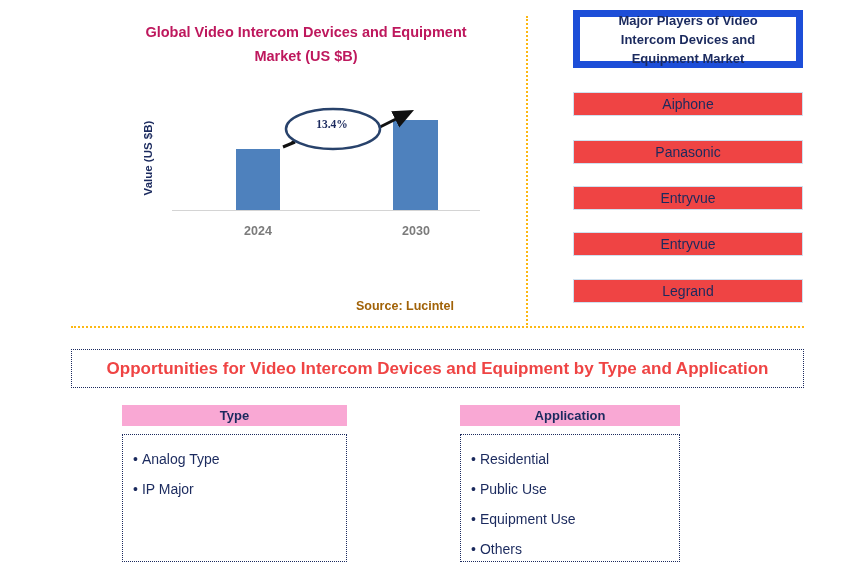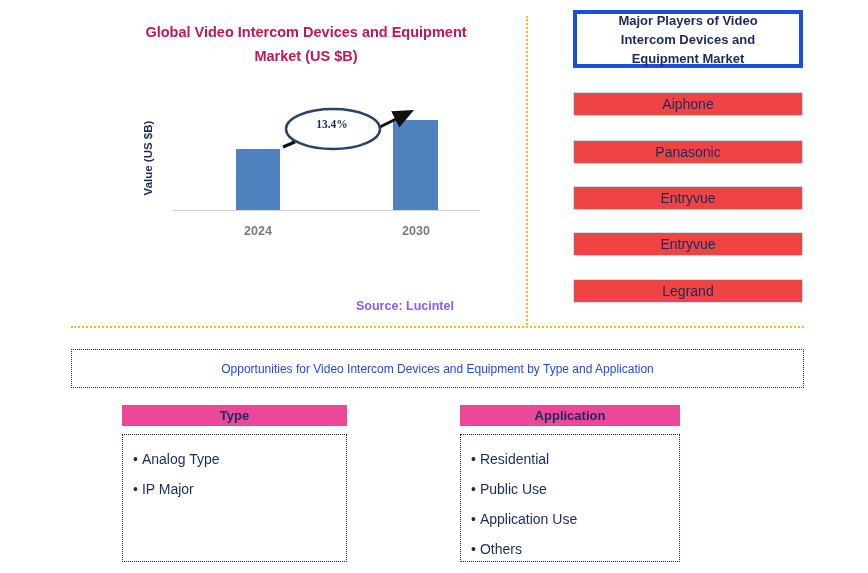--- a/index.html
+++ b/index.html
@@ -119,31 +119,31 @@
     color: #1b2a5e;
     font-family: "Liberation Serif", serif;
   }
 
   #source-note {
     position: absolute;
     left: 356px;
     top: 299px;
     font-size: 12.5px;
     font-weight: bold;
-    color: #8b5cf6;
+    color: #a16207;
   }
 
   
   #players-header {
     position: absolute;
     left: 573px;
     top: 10px;
     width: 230px;
     height: 58px;
-    border: 4px solid #1d4ed8;
+    border: 7px solid #1d4ed8;
     box-sizing: border-box;
     display: flex;
     align-items: center;
     justify-content: center;
     text-align: center;
     font-size: 13px;
     font-weight: bold;
     line-height: 19px;
     color: #1b2a5e;
   }
@@ -167,28 +167,28 @@
     position: absolute;
     left: 71px;
     top: 349px;
     width: 733px;
     height: 39px;
     border: 1px dotted #1b2a5e;
     box-sizing: border-box;
     display: flex;
     align-items: center;
     justify-content: center;
-    font-size: 12px;
-    font-weight: normal;
-    color: #1d4ed8;
+    font-size: 17px;
+    font-weight: bold;
+    color: #ef4444;
   }
   .col-header {
     position: absolute;
     height: 21px;
-    background: #ec4899;
+    background: #f9a8d4;
     display: flex;
     align-items: center;
     justify-content: center;
     font-size: 13px;
     font-weight: bold;
     color: #1b2a5e;
   }
   .col-box {
     position: absolute;
     border: 1px dotted #1b2a5e;
@@ -280,18 +280,18 @@
 
 <div class="col-header" id="application-header">Application</div>
 <div class="col-box" id="application-box">
   <div class="col-item">
     <span class="dot">•</span><span>Residential</span>
   </div>
   <div class="col-item">
     <span class="dot">•</span><span>Public Use</span>
   </div>
   <div class="col-item">
-    <span class="dot">•</span><span>Application Use</span>
+    <span class="dot">•</span><span>Equipment Use</span>
   </div>
   <div class="col-item">
     <span class="dot">•</span><span>Others</span>
   </div>
 </div>
 
 </body></html>

